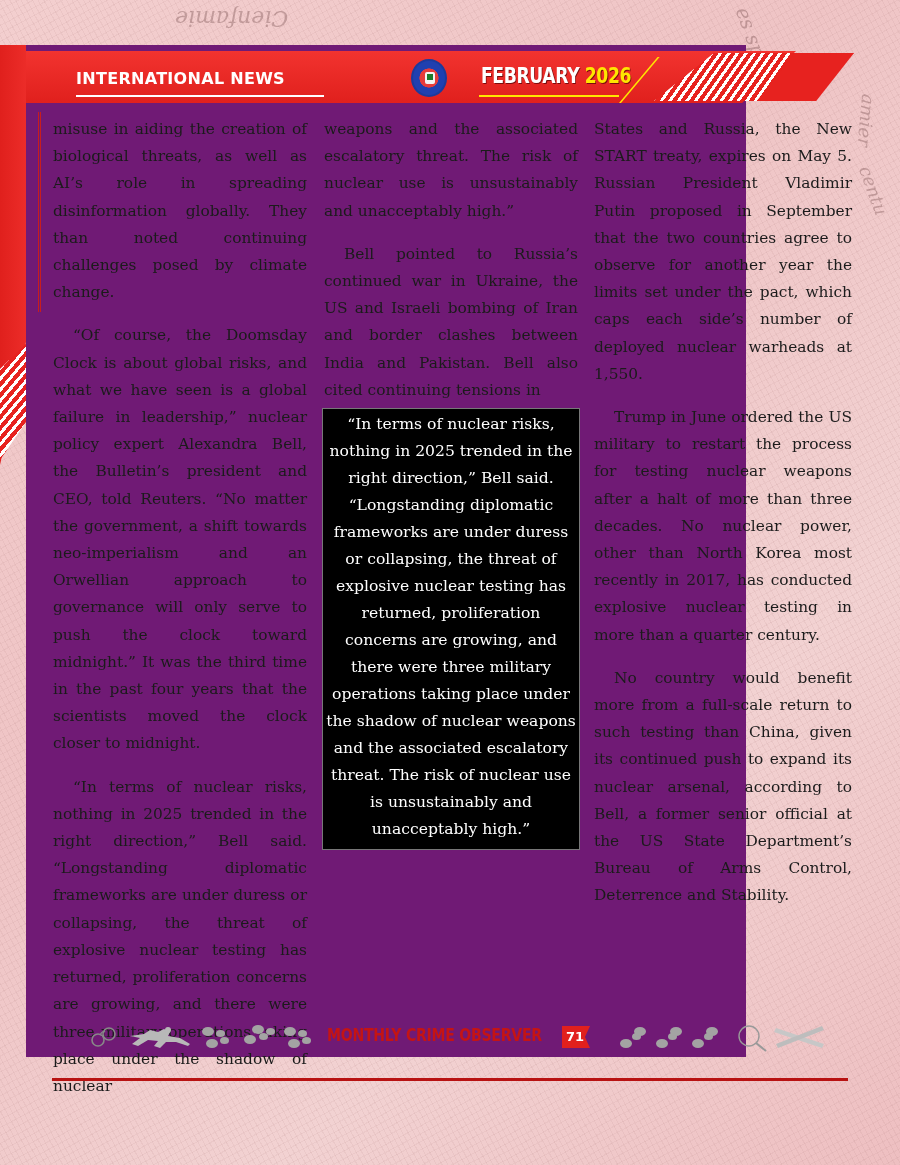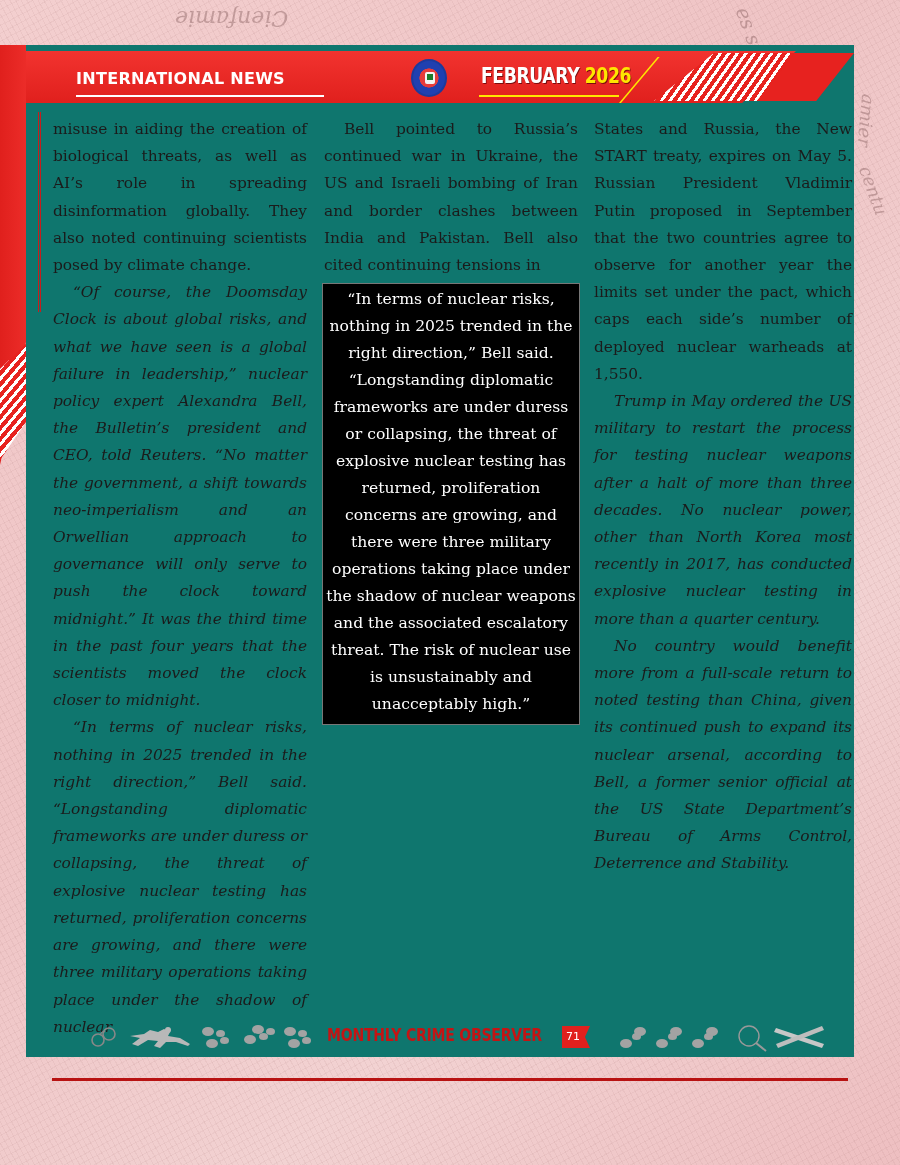--- a/index.html
+++ b/index.html
@@ -10,22 +10,22 @@
       background:
         repeating-linear-gradient(62deg, rgba(170,120,120,0.10) 0 1px, transparent 1px 5px),
         repeating-linear-gradient(-28deg, rgba(160,110,110,0.08) 0 1px, transparent 1px 7px),
         linear-gradient(135deg, #f3cfcf 0%, #efc4c5 40%, #f2d2d2 70%, #eebfc1 100%);
     }
     .bg-word {
       position: absolute; color: rgba(110,70,70,0.35);
       font-family: "DejaVu Serif", serif; font-style: italic;
     }
     .page {
-      position: absolute; left: 26px; top: 45px; width: 828px; height: 1012px;
-      background: #0f766e;
+      position: absolute; left: 26px; top: 45px; width: 720px; height: 1012px;
+      background: #701a75;
     }
     
     .header {
       position: absolute; left: 0; top: 6px; width: 828px; height: 52px;
     }
     .header-band {
       position: absolute; left: 0; top: 0; width: 770px; height: 52px;
       background: linear-gradient(#f2332f, #e0201d);
       clip-path: polygon(0 0, 100% 0, 93% 100%, 0 100%);
       box-shadow: 0 2px 3px rgba(0,0,0,0.3);
@@ -90,21 +90,21 @@
       position: absolute; left: 38px; top: 112px; width: 3px; height: 200px;
       border-left: 1px solid #c81d1d; border-right: 1px solid #c81d1d;
     }
     
     .col {
       position: absolute; top: 116px;
       font-size: 15.4px; line-height: 27.2px; color: #1b1b1b;
       text-align: justify;
     }
     .col p { margin: 0; }
-    .col p + p { margin-top: 0; font-style: italic; }
+    .col p + p { margin-top: 16px; }
     .col .indent { text-indent: 20px; }
     .col1 { left: 53px; width: 254px; }
     .col2 { left: 324px; width: 254px; }
     .col3 { left: 594px; width: 258px; }
     .pullquote {
       background: #000; color: #fff; text-align: center;
       margin: 4px -2px 8px -2px; padding: 2px 3px 6px;
       font-size: 15.6px; line-height: 27px;
       border: 1px solid #777;
     }
@@ -118,21 +118,21 @@
     }
     .footer-title {
       position: absolute; left: 275px; top: 2px;
       font-family: "DejaVu Sans", "Liberation Sans", sans-serif; font-weight: bold;
       font-size: 18px; color: #c41414; letter-spacing: -0.3px;
       transform: scaleX(0.78); transform-origin: left;
     }
     .page-no {
       position: absolute; left: 510px; top: 4px; width: 28px; height: 22px;
       background: #e1201d; color: #fff;
-      font-family: "DejaVu Sans", sans-serif; font-weight: normal; font-size: 11px;
+      font-family: "DejaVu Sans", sans-serif; font-weight: bold; font-size: 13px;
       line-height: 22px; padding-left: 4px;
       clip-path: polygon(0 0, 100% 0, 82% 50%, 100% 100%, 0 100%);
     }
     .ficon { position: absolute; top: 3px; }
     .print { width: 12px; height: 9px; background: #a3a3a3; border-radius: 50%; position: absolute; }
     .print.s { width: 9px; height: 7px; }
   </style>
 </head>
 <body>
 
@@ -160,34 +160,35 @@
       <span class="year">2026</span>
     </div>
     <div class="month-underline"></div>
     <div class="month-slash"></div>
   </div>
 </div>
 
 <div class="content-border"></div>
 
 <div class="col col1">
-  <p>misuse in aiding the creation of biological threats, as well as AI’s role in spreading disinformation globally. They also noted continuing scientists posed by climate change.</p>
+  <p>misuse in aiding the creation of biological threats, as well as AI’s role in spreading disinformation globally. They than noted continuing challenges posed by climate change.</p>
   <p class="indent">“Of course, the Doomsday Clock is about global risks, and what we have seen is a global failure in leadership,” nuclear policy expert Alexandra Bell, the Bulletin’s president and CEO, told Reuters. “No matter the government, a shift towards neo-imperialism and an Orwellian approach to governance will only serve to push the clock toward midnight.” It was the third time in the past four years that the scientists moved the clock closer to midnight.</p>
   <p class="indent">“In terms of nuclear risks, nothing in 2025 trended in the right direction,” Bell said. “Longstanding diplomatic frameworks are under duress or collapsing, the threat of explosive nuclear testing has returned, proliferation concerns are growing, and there were three military operations taking place under the shadow of nuclear</p>
 </div>
 
 <div class="col col2">
+  <p>weapons and the associated escalatory threat. The risk of nuclear use is unsustainably and unacceptably high.”</p>
   <p class="indent">Bell pointed to Russia’s continued war in Ukraine, the US and Israeli bombing of Iran and border clashes between India and Pakistan. Bell also cited continuing tensions in</p>
   <div class="pullquote">“In terms of nuclear risks, nothing in 2025 trended in the right direction,” Bell said. “Longstanding diplomatic frameworks are under duress or collapsing, the threat of explosive nuclear testing has returned, proliferation concerns are growing, and there were three military operations taking place under the shadow of nuclear weapons and the associated escalatory threat. The risk of nuclear use is unsustainably and unacceptably high.”</div>
 </div>
 
 <div class="col col3">
   <p>States and Russia, the New START treaty, expires on May 5. Russian President Vladimir Putin proposed in September that the two countries agree to observe for another year the limits set under the pact, which caps each side’s number of deployed nuclear warheads at 1,550.</p>
-  <p class="indent">Trump in May ordered the US military to restart the process for testing nuclear weapons after a halt of more than three decades. No nuclear power, other than North Korea most recently in 2017, has conducted explosive nuclear testing in more than a quarter century.</p>
-  <p class="indent">No country would benefit more from a full-scale return to noted testing than China, given its continued push to expand its nuclear arsenal, according to Bell, a former senior official at the US State Department’s Bureau of Arms Control, Deterrence and Stability.</p>
+  <p class="indent">Trump in June ordered the US military to restart the process for testing nuclear weapons after a halt of more than three decades. No nuclear power, other than North Korea most recently in 2017, has conducted explosive nuclear testing in more than a quarter century.</p>
+  <p class="indent">No country would benefit more from a full-scale return to such testing than China, given its continued push to expand its nuclear arsenal, according to Bell, a former senior official at the US State Department’s Bureau of Arms Control, Deterrence and Stability.</p>
 </div>
 
 <div class="footer-line"></div>
 <div class="footer">
   <svg class="ficon" style="left:38px;top:4px;" width="28" height="22" viewBox="0 0 28 22">
     <circle cx="8" cy="14" r="6" fill="none" stroke="#888" stroke-width="1.6"></circle>
     <circle cx="19" cy="8" r="6" fill="none" stroke="#888" stroke-width="1.6"></circle>
     <path d="M10 9 Q13 4 15 6" fill="none" stroke="#888" stroke-width="1.4"></path>
   </svg>
   <svg class="ficon" style="left:72px;top:4px;" width="72" height="24" viewBox="0 0 72 24">

